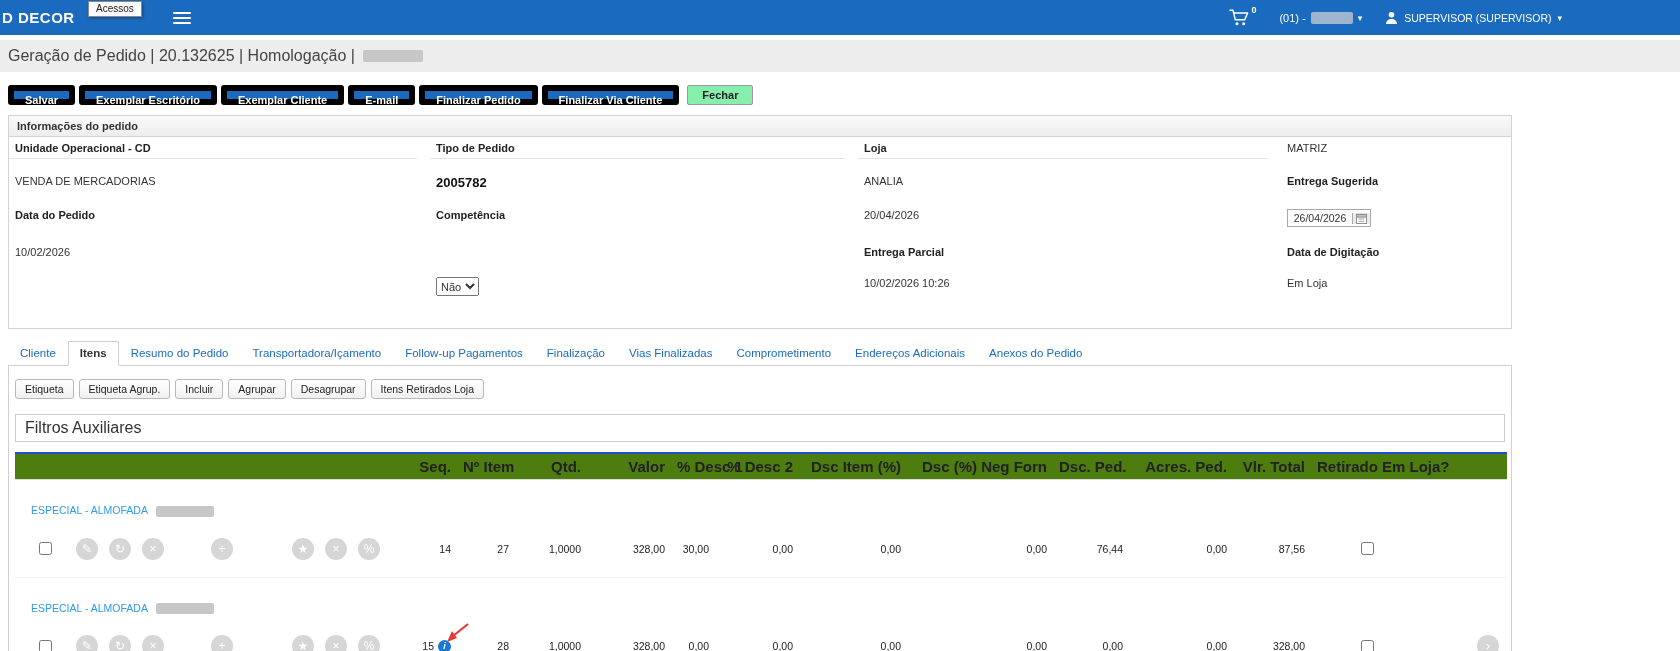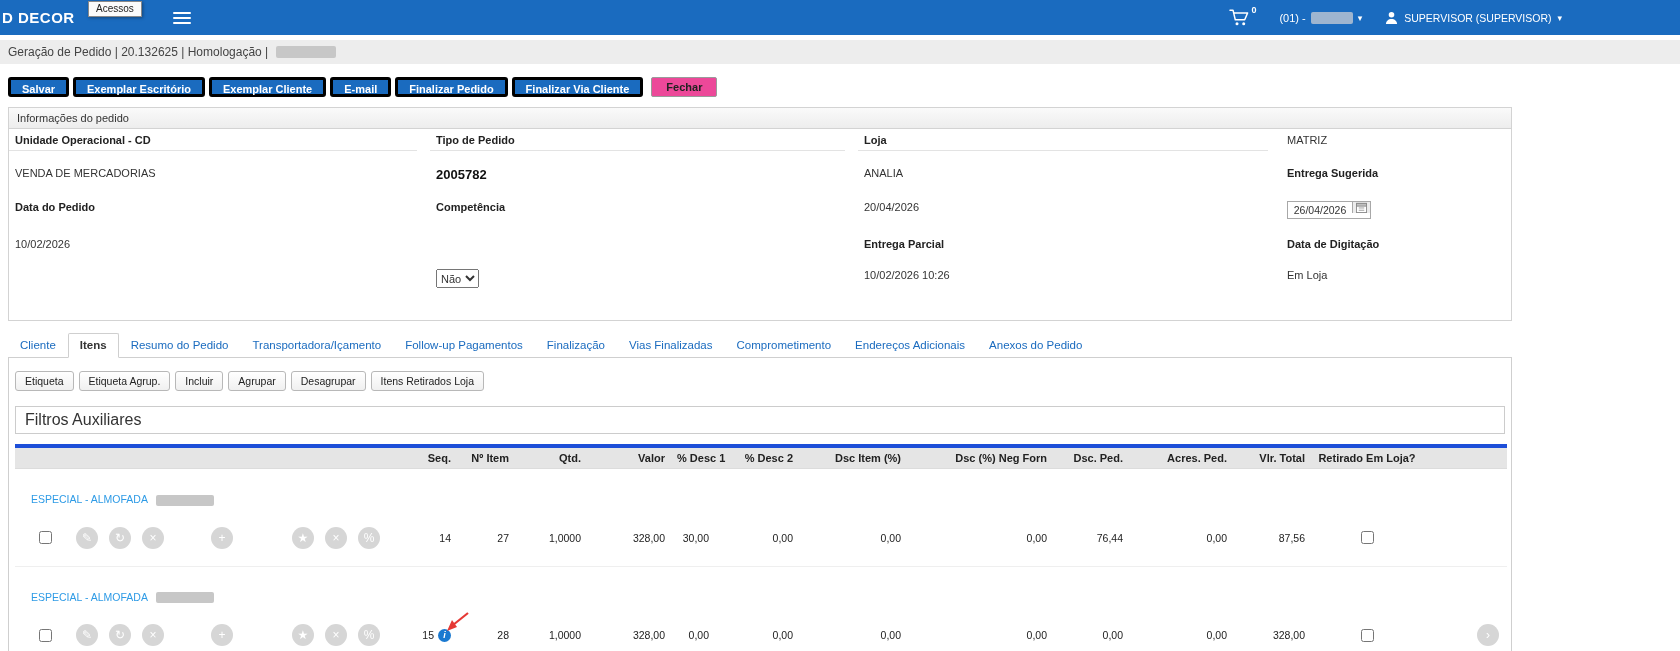--- a/index.html
+++ b/index.html
@@ -16,46 +16,46 @@
   .topbar-right { margin-left:auto; margin-right:118px; display:flex; align-items:center; gap:9px; }
   .cart-wrap { position:relative; display:flex; align-items:flex-start; cursor:pointer; }
   .cart-badge { font-size:9px; font-weight:bold; margin-left:1px; margin-top:-3px; }
   .store-select { display:flex; align-items:center; gap:5px; font-size:11px; cursor:pointer; margin-left:14px; }
   .caret { font-size:9px; }
   .user-menu { display:flex; align-items:center; gap:6px; font-size:10.5px; cursor:pointer; margin-left:14px; white-space:nowrap; }
   .redacted { display:inline-block; background:#c7c7c7; border-radius:2px; filter:blur(.6px); }
   .redacted.on-blue { background:#b6c3d4; opacity:.85; }
 
   
-  .breadcrumb-bar { margin-top:5px; height:24px; background:#ededed; display:flex; align-items:center; gap:8px;
-    padding-left:8px; font-size:12px; color:#444; }
+  .breadcrumb-bar { margin-top:5px; height:32px; background:#ededed; display:flex; align-items:center; gap:8px;
+    padding-left:8px; font-size:16px; color:#444; }
 
   
   .content { width:1504px; margin-left:8px; }
 
   
   .toolbar { margin-top:13px; display:flex; gap:4px; }
-  .btn-primary { background:#1a6bbf; border:3px solid #000000; color:#fff; font-weight:bold; font-size:11px;
+  .btn-primary { background:#1a6bbf; border:6px solid #000000; color:#fff; font-weight:bold; font-size:11px;
     border-radius:3px; padding:3px 11px; height:20px; line-height:12px; cursor:pointer;
     font-family:"Liberation Sans", sans-serif; white-space:nowrap; }
-  .btn-close { background:#ec4899; border:1px solid #9a9a9a; color:#222; font-weight:bold; font-size:11px;
+  .btn-close { background:#86efac; border:1px solid #9a9a9a; color:#222; font-weight:bold; font-size:11px;
     border-radius:2px; padding:3px 14px; height:20px; line-height:12px; cursor:pointer; margin-left:4px;
     font-family:"Liberation Sans", sans-serif; }
 
   
   .info-panel { margin-top:10px; border:1px solid #d3d3d3; background:#fff; }
   .panel-header { background:linear-gradient(#fafafa,#ededed); border-bottom:1px solid #d3d3d3;
-    padding:4px 8px; font-size:11px; font-weight:normal; color:#333; }
+    padding:4px 8px; font-size:11px; font-weight:bold; color:#333; }
   .info-grid { display:grid; grid-template-columns:408px 415px 410px 1fr; padding:2px 0 10px;gap:13px; }
   .info-grid > div { padding:3px 6px; font-size:11px; }
   .lbl { font-weight:bold; color:#222; padding-top:6px; white-space:nowrap; }
   .lbl.u { border-bottom:1px solid #e3e3e3; padding-bottom:4px; }
   .val { color:#333; }
   .val.big { font-weight:bold; font-size:13px; color:#111; }
-  .date-wrap { display:inline-flex; align-items:flex-start; border:1px solid #a8a8a8; background:#fff; }
+  .date-wrap { display:inline-flex; align-items:center; border:1px solid #a8a8a8; background:#fff; }
   .date-wrap input { border:none; outline:none; width:64px; text-align:center; font-size:10.5px; height:16px;
     font-family:"Liberation Sans", sans-serif; color:#333; }
   .cal-btn { width:18px; border:none; border-left:1px solid #a8a8a8; background:#ececec; display:flex;
     align-items:center; justify-content:center; padding:0; cursor:pointer; }
   .parcial-select { font-size:11px; height:19px; font-family:"Liberation Sans", sans-serif; color:#333; }
 
   
   .tabs { margin-top:12px; display:flex; align-items:flex-end; position:relative; z-index:2; }
   .tab { padding:5px 11px 6px; font-size:11.5px; color:#1a6bbf; cursor:pointer; white-space:nowrap;
     border:1px solid transparent; border-bottom:none; }
@@ -66,22 +66,22 @@
   .tab-content { border:1px solid #cfcfcf; background:#fff; position:relative; z-index:1; padding-bottom:3px; }
   .actions-row { padding:13px 6px 2px; display:flex; gap:5px; }
   .btn-action { background:linear-gradient(#ffffff,#f0f0f0); border:1px solid #b8b8b8; border-radius:3px;
     padding:3px 9px; font-size:10.5px; color:#222; cursor:pointer; font-family:"Liberation Sans", sans-serif;
     white-space:nowrap; }
   .filters-box { margin:13px 6px 0; border:1px solid #cccccc; padding:4px 9px; font-size:16px; color:#333;
     cursor:pointer; }
 
   
   table.items { margin:10px 6px 0; width:1492px; border-collapse:collapse; table-layout:fixed; }
-  table.items thead th { background:#e5e5e5; border-top:4px solid #1d4ed8; border-bottom:1px solid #dcdcdc;
-    font-size:11px; font-weight:bold; color:#222; padding:4px 6px; text-align:right; white-space:nowrap;
+  table.items thead th { background:#4d7c0f; border-top:2px solid #1d4ed8; border-bottom:1px solid #dcdcdc;
+    font-size:15px; font-weight:bold; color:#222; padding:4px 6px; text-align:right; white-space:nowrap;
     overflow:visible; }
   table.items thead th.center { text-align:center; }
   table.items td { font-size:10.5px; color:#222; text-align:right; padding:2px 6px; white-space:nowrap;
     vertical-align:middle; }
   .group-cell { text-align:left !important; padding:24px 6px 4px 16px !important; }
   .group-link { color:#2e9be6; font-size:10.5px; text-decoration:none; cursor:pointer; }
   .group-cell .redacted { width:58px; height:11px; margin-left:8px; vertical-align:middle; }
   tr.item-row td { padding-top:17px; padding-bottom:17px; border-bottom:1px solid #efefef; }
   .row-tools { display:flex; align-items:center; gap:11px; padding-left:18px; }
   .row-cb { margin:0 13px 0 0; width:13px; height:13px; cursor:pointer; }

